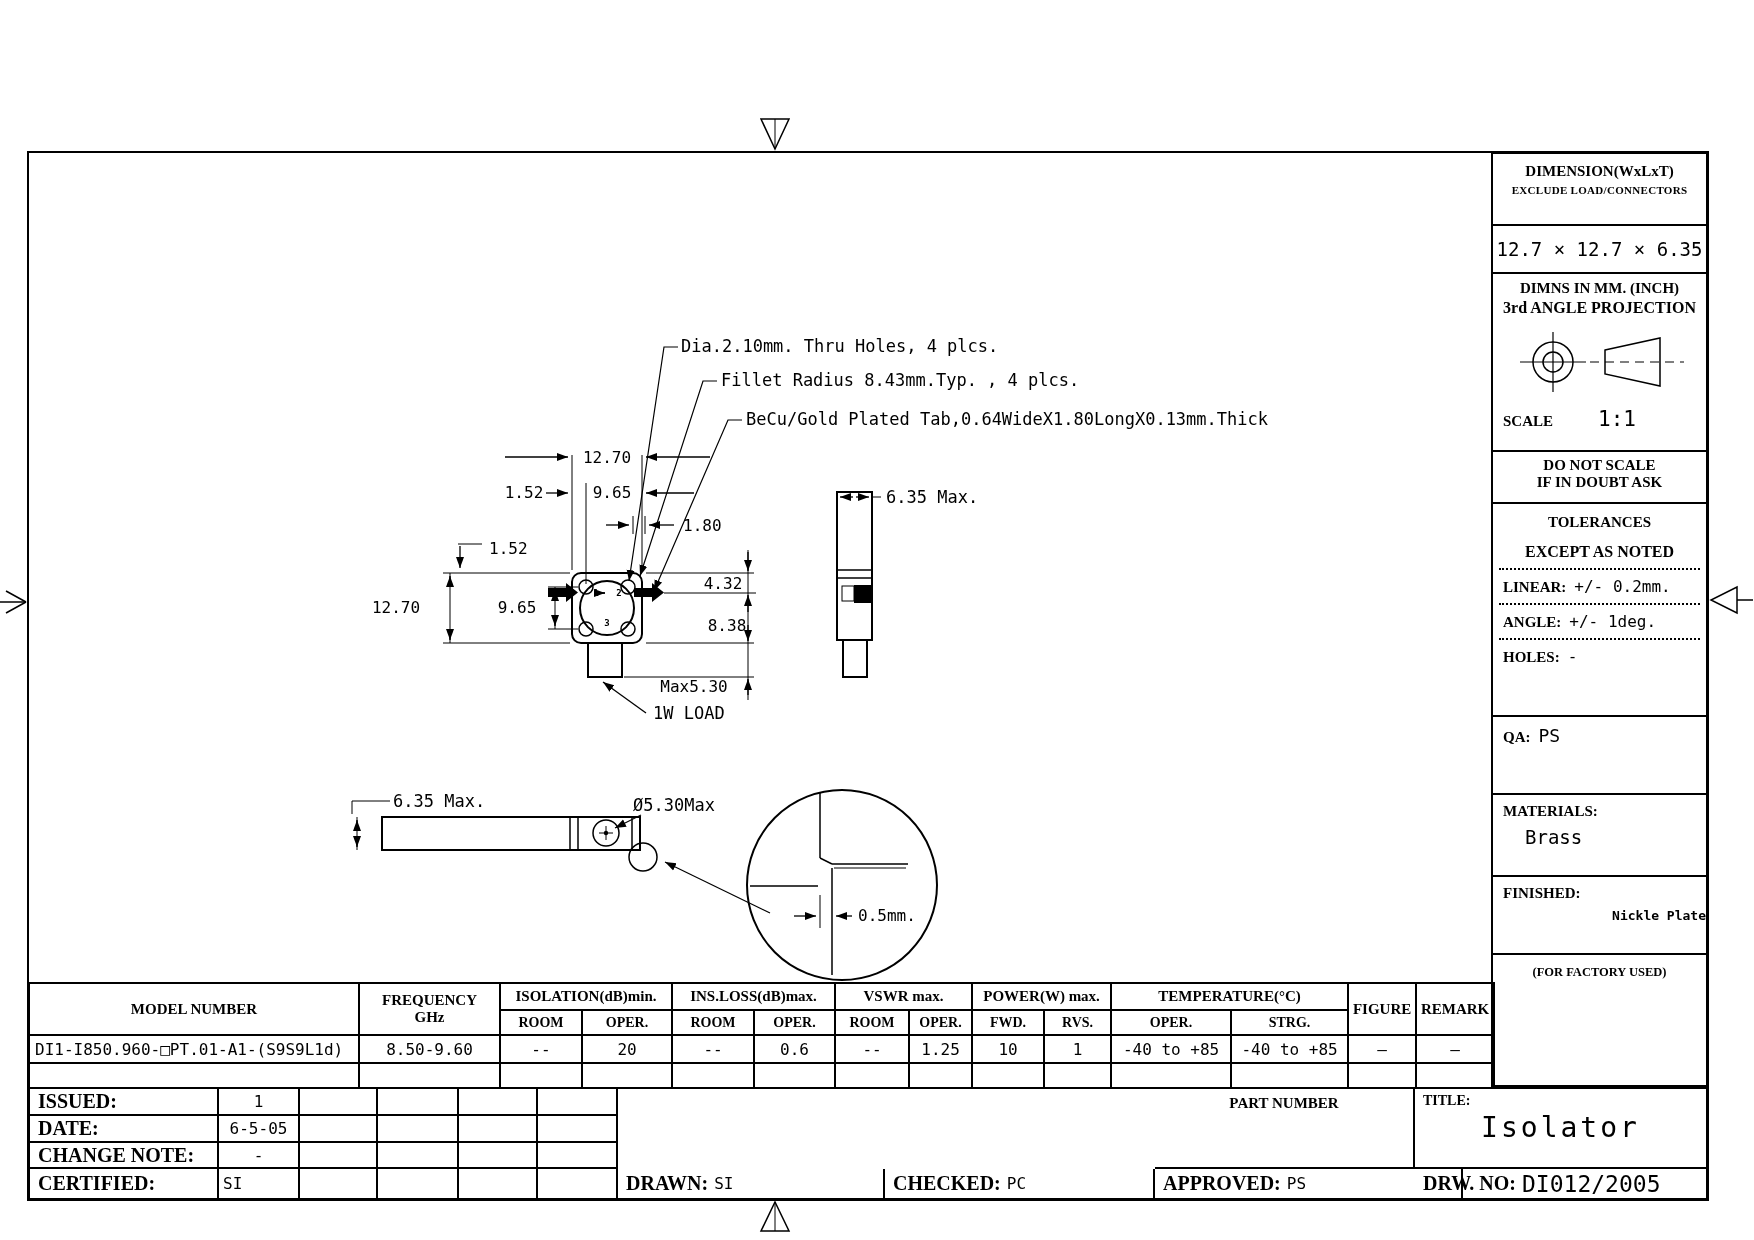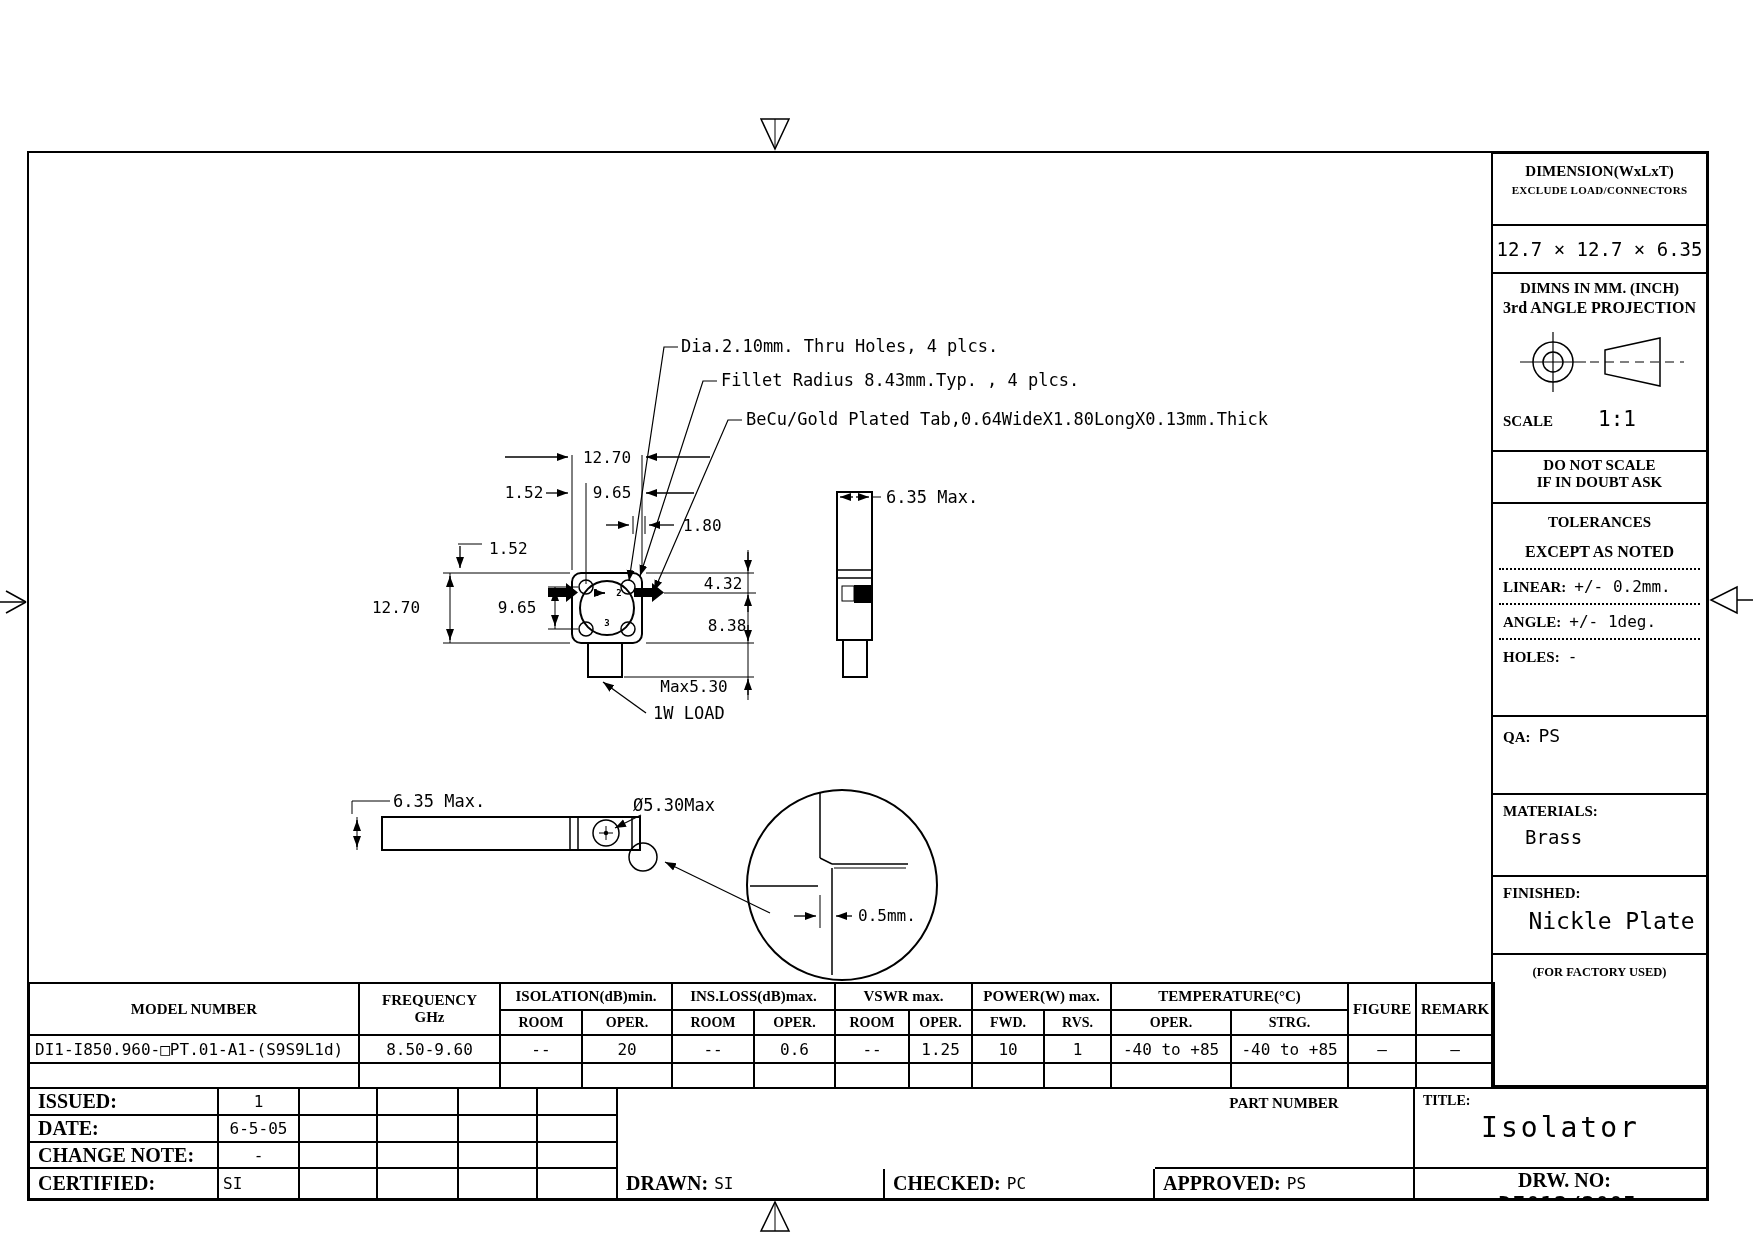--- a/index.html
+++ b/index.html
@@ -253,21 +253,21 @@
       <span class="lbl" style="font-size:15px;">QA:</span>
       <span class="cad" style="font-size:18px;margin-left:8px;">PS</span>
     </div>
   </div>
   <div class="sbcell" style="height:82px;">
     <div class="lbl" style="font-size:15px;text-align:left;padding:8px 0 0 10px;">MATERIALS:</div>
     <div class="cad" style="font-size:19px;text-align:left;padding:6px 0 0 32px;">Brass</div>
   </div>
   <div class="sbcell" style="height:78px;">
     <div class="lbl" style="font-size:15px;text-align:left;padding:8px 0 0 10px;">FINISHED:</div>
-    <div class="cad" style="font-size:23px;text-align:center;padding:6px 0 0 24px;">Nickle Plate</div>
+    <div class="cad" style="font-size:13px;text-align:right;padding:6px 0 0 24px;font-weight:bold;">Nickle Plate</div>
   </div>
   <div class="sbcell" style="height:130px;">
     <div class="lbl" style="font-size:12.5px;margin-top:10px;">(FOR FACTORY USED)</div>
   </div>
 </div>
 
 <div id="spec" class="abs">
   <table>
     <colgroup>
       <col style="width:330px">
@@ -397,21 +397,21 @@
   </div>
 
   <div class="tb nb inline-pair" style="left:588px;top:80px;width:267px;height:29px;">
     <span class="lbl">DRAWN:</span>
     <span class="cad">SI</span>
   </div>
   <div class="tb nb inline-pair" style="left:855px;top:80px;width:270px;height:29px;">
     <span class="lbl">CHECKED:</span>
     <span class="cad">PC</span>
   </div>
-  <div class="tb nb inline-pair" style="left:1125px;top:80px;width:260px;height:29px;">
+  <div class="tb nb inline-pair" style="left:1125px;top:80px;width:308px;height:29px;">
     <span class="lbl">APPROVED:</span>
     <span class="cad">PS</span>
   </div>
-  <div class="tb nb nr inline-pair" style="left:1385px;top:80px;width:291px;height:29px;flex-direction:column;">
+  <div class="tb nb nr inline-pair" style="left:1385px;top:80px;width:291px;height:29px;">
     <span class="lbl">DRW. NO:</span>
     <span class="cad" style="font-size:23px;">DI012/2005</span>
   </div>
 </div>
 
 </body></html>

